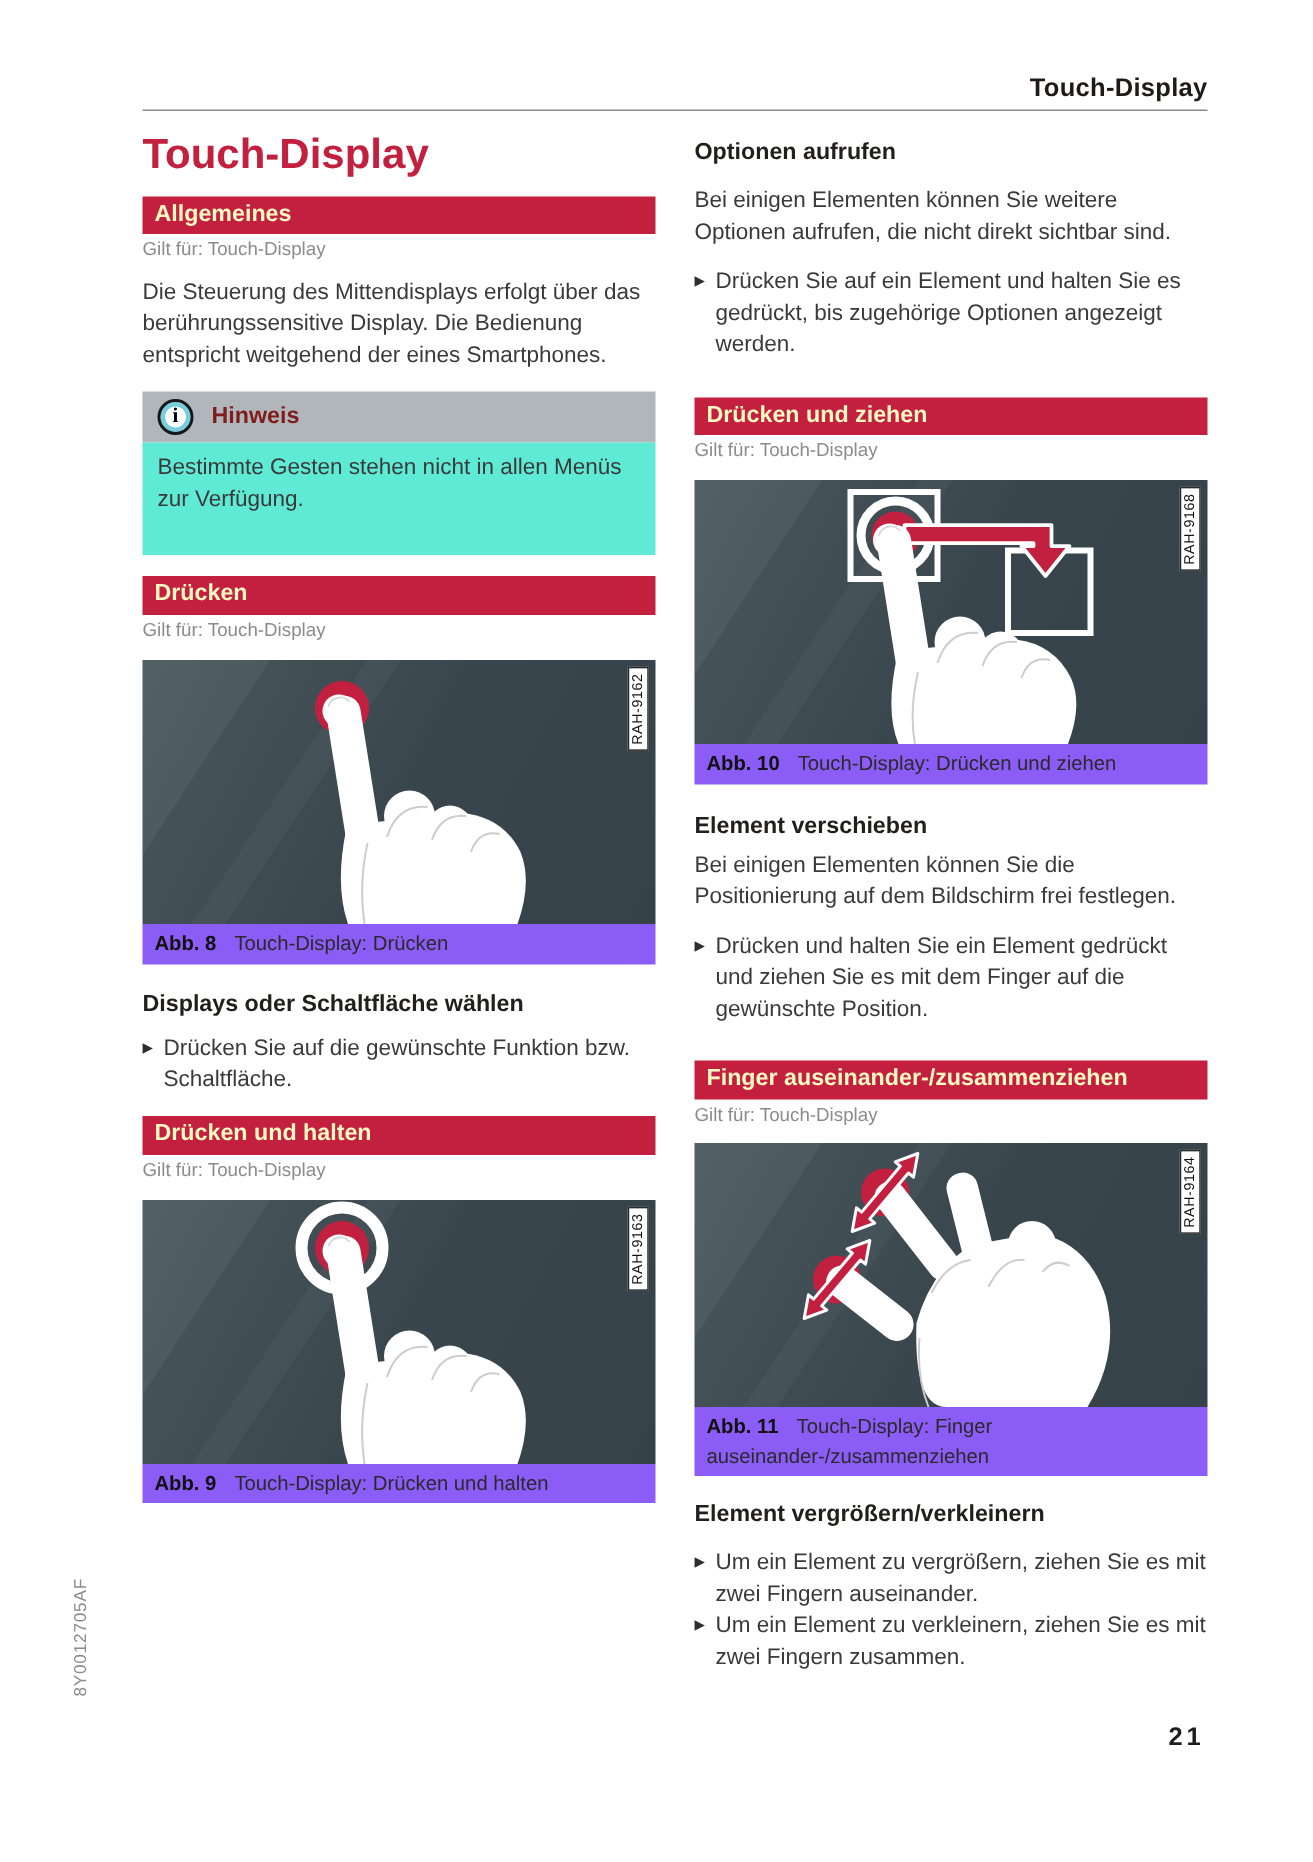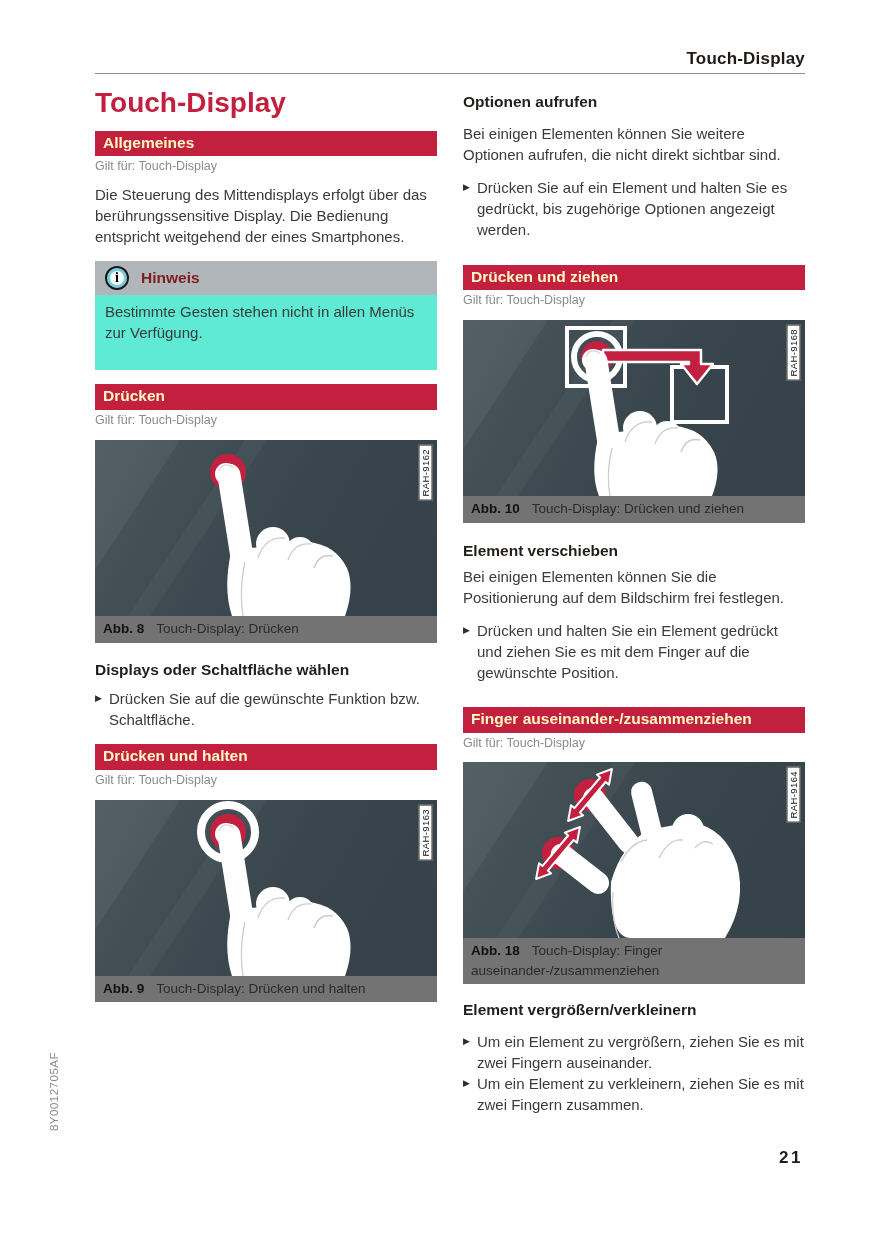--- a/index.html
+++ b/index.html
@@ -32,21 +32,21 @@
     font-family:"Liberation Serif", serif;font-weight:bold;font-size:14px;color:#000;}
   .note-t{font-weight:bold;font-size:15.5px;color:#7f1d1d;}
   .note-b{background:#5eead4;padding:6px 10px 27px;font-size:15px;line-height:21px;color:#3a3a3a;}
 
   .figure{margin-top:13px;}
   .screen{position:relative;height:176px;overflow:hidden;background:linear-gradient(118deg,#4a585e,#38454c 55%,#35424a);}
   .screen svg{position:absolute;inset:0;width:100%;height:100%;display:block;}
   .figcode{position:absolute;top:5px;right:5px;background:#fff;border:1px solid #2a2a2a;color:#111;
     font-size:9.5px;line-height:1;letter-spacing:.4px;padding:3px 1px;
     writing-mode:vertical-rl;transform:rotate(180deg);z-index:2;}
-  .caption{background:#737373;font-size:13.5px;line-height:1.45;padding:3px 8px 4px;color:#2a2a2a;}
+  .caption{background:#8b5cf6;font-size:13.5px;line-height:1.45;padding:3px 8px 4px;color:#2a2a2a;}
   .caption b{margin-right:12px;color:#111;}
 
   .doc-code{position:absolute;left:48px;top:1052px;color:#8b8b8b;font-size:11.5px;letter-spacing:.5px;
     writing-mode:vertical-rl;transform:rotate(180deg);}
   .page-number{position:absolute;top:1148px;right:72px;font-size:17px;font-weight:bold;color:#1d1d1d;letter-spacing:2.5px;}
 </style>
 </head>
 <body>
 
 <div class="running-header">Touch-Display</div>
@@ -221,21 +221,21 @@
           <path d="M150 130 Q148 156 156 176"></path>
         </g>
         <g fill="#c2203e" stroke="#ffffff" stroke-width="2" stroke-linejoin="round">
           <path d="M148.9 7 L146 22.8 L142.6 20 L116.8 50.6 L120.2 53.4 L105.1 59 L108 43.2 L111.4 46.1 L137.2 15.5 L133.8 12.6 Z"></path>
           <path d="M116.9 65 L114 80.8 L110.6 78 L84.8 108.6 L88.2 111.4 L73.1 117 L76 101.2 L79.4 104.1 L105.2 73.5 L101.8 70.6 Z"></path>
         </g>
       </svg>
       <span class="figcode">RAH-9164</span>
     </div>
     <div class="caption">
-      <b>Abb. 18</b><span>Touch-Display: Finger auseinander-/zusammenziehen</span>
+      <b>Abb. 11</b><span>Touch-Display: Finger auseinander-/zusammenziehen</span>
     </div>
   </div>
 
   <div class="heading2" style="margin-top:17px">Element vergrößern/verkleinern</div>
   <div class="bullets" style="margin-top:11px">
     <div class="bullet">
       <span class="tri">▶</span>
       <span class="btxt">Um ein Element zu vergrößern, ziehen Sie es mit zwei Fingern auseinander.</span>
     </div>
     <div class="bullet">

